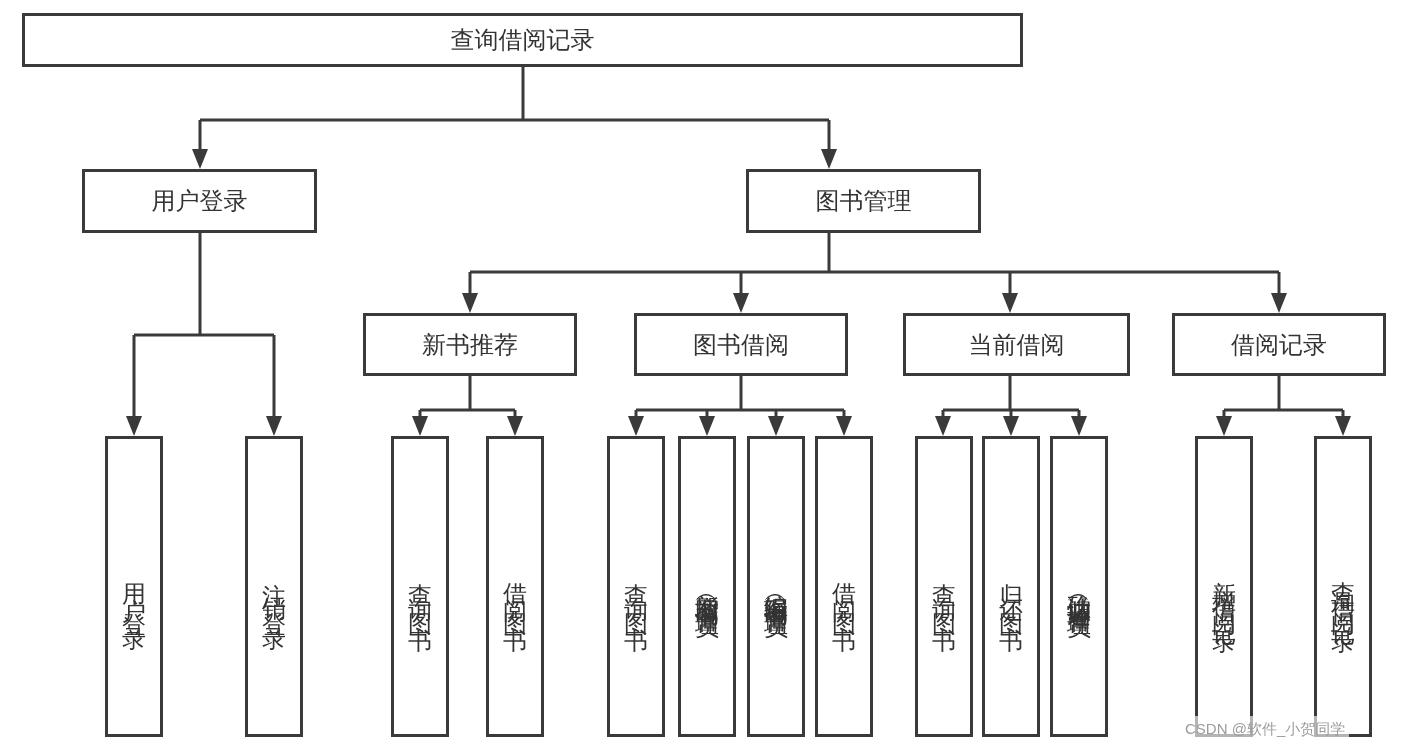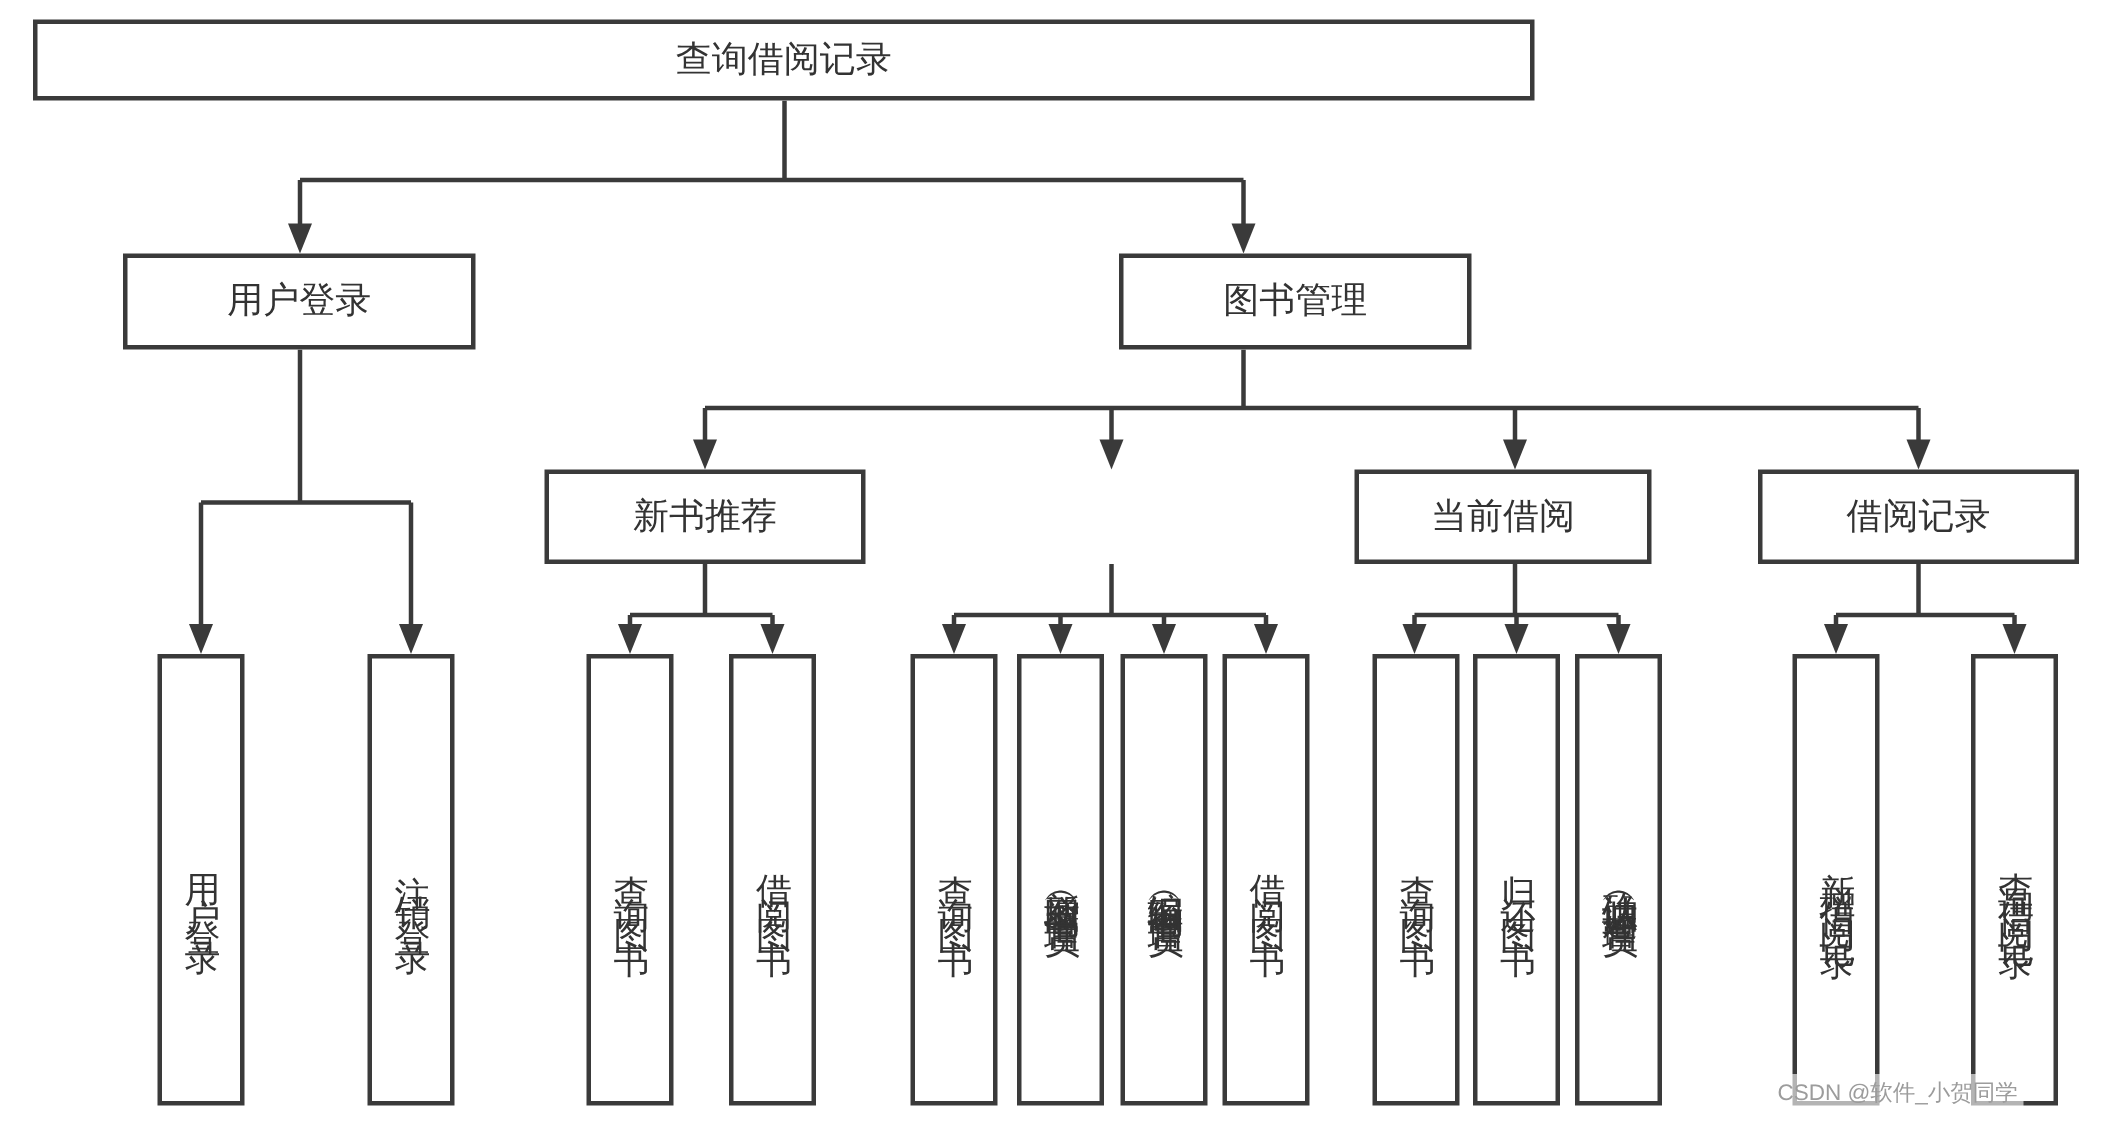--- a/index.html
+++ b/index.html
@@ -140,21 +140,24 @@
   <div class="node" style="left:82px; top:169px; width:235px; height:64px;">
     <span>用户登录</span>
   </div>
   <div class="node" style="left:712px; top:169px; width:235px; height:64px;margin-left:34px;">
     <span>图书管理</span>
   </div>
 
   <div class="node" style="left:363px; top:313px; width:214px; height:63px;">
     <span>新书推荐</span>
   </div>
-  <div class="node" style="left:903px; top:313px; width:198px; height:63px;">
+  <div class="node" style="left:634px; top:313px; width:214px; height:63px;">
+    <span>图书借阅</span>
+  </div>
+  <div class="node" style="left:903px; top:313px; width:227px; height:63px;">
     <span>当前借阅</span>
   </div>
   <div class="node" style="left:1172px; top:313px; width:214px; height:63px;">
     <span>借阅记录</span>
   </div>
 
   <div class="node" style="left:105px; top:436px; width:58px; height:301px;">
     <span class="vtext ls15">用户登录</span>
   </div>
   <div class="node" style="left:245px; top:436px; width:58px; height:301px;">

